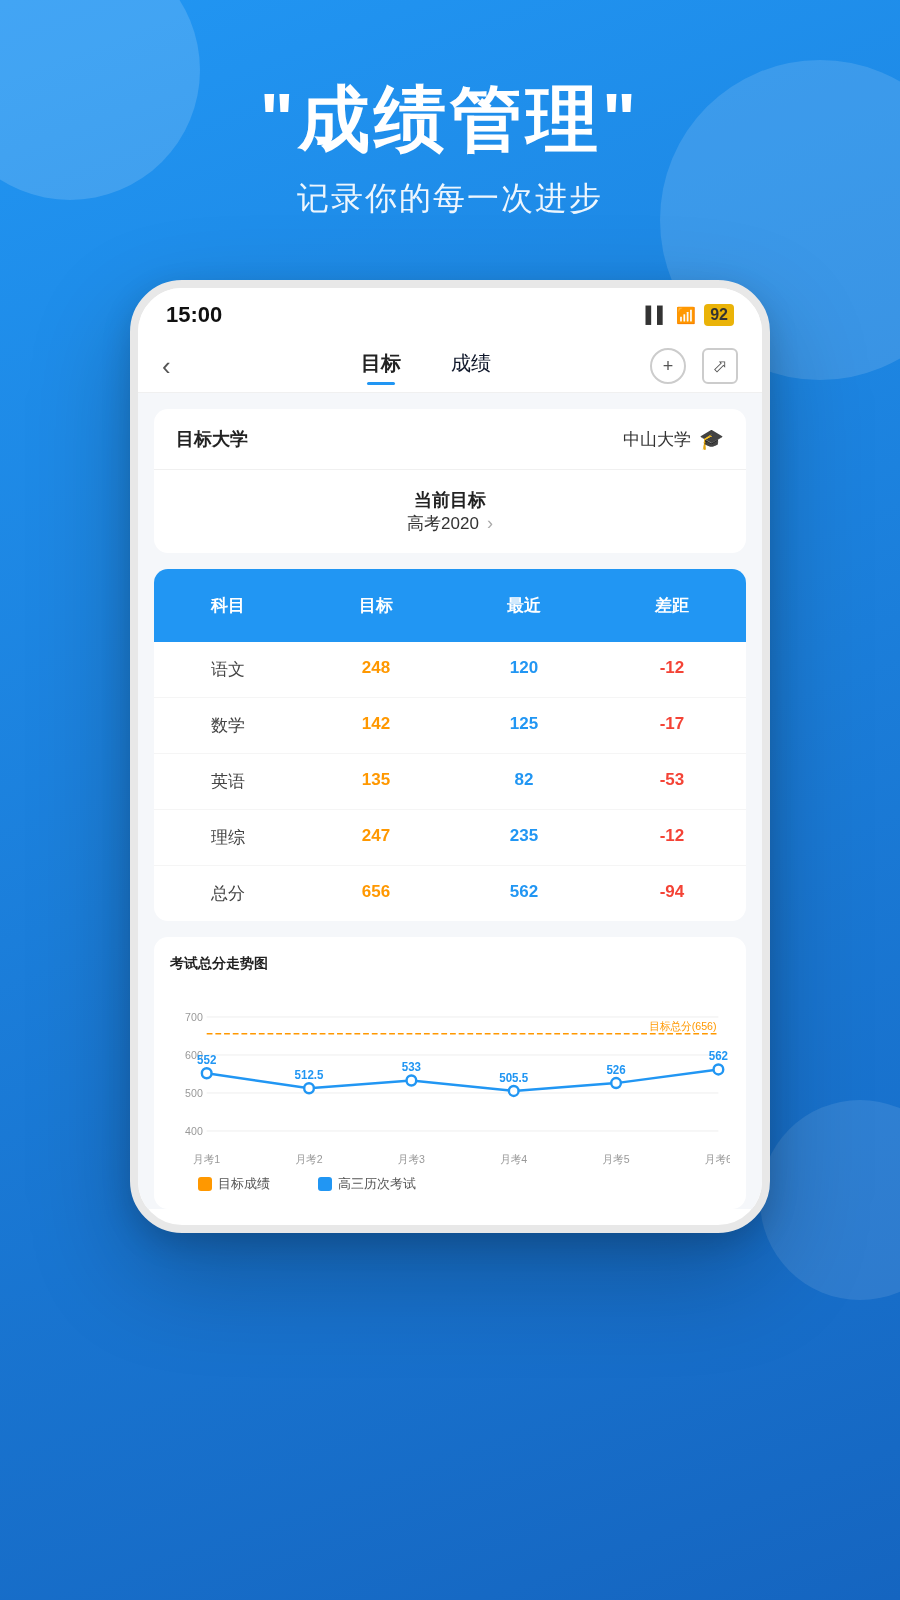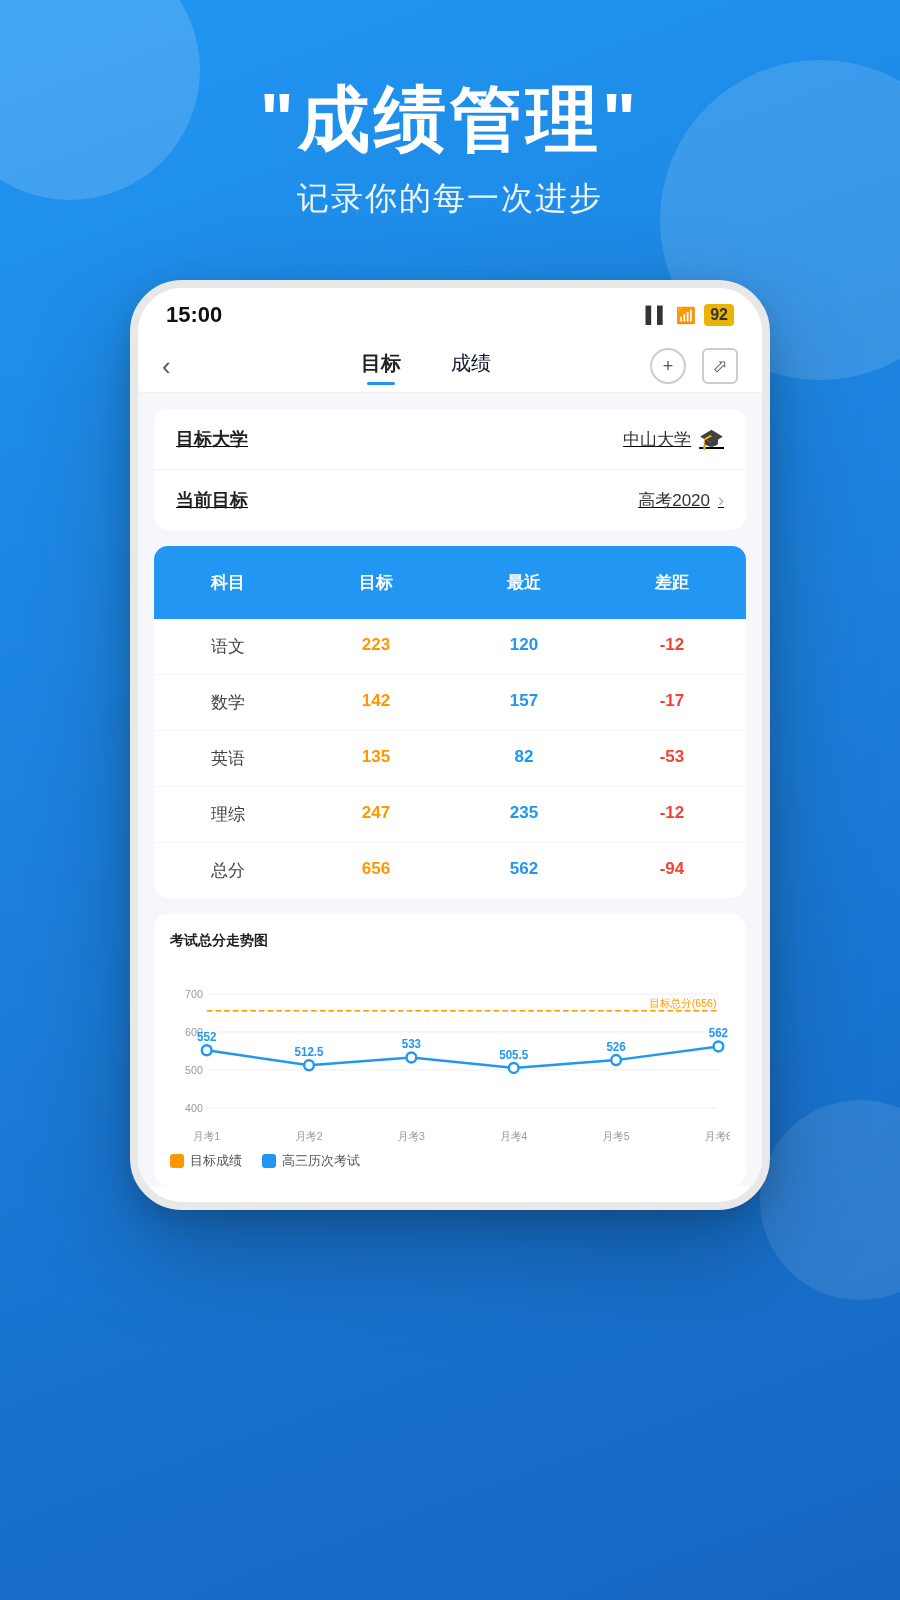--- a/index.html
+++ b/index.html
@@ -183,31 +183,31 @@
       padding: 16px 16px 0;
     }
 
     
     .info-card {
       background: #fff;
       border-radius: 14px;
       padding: 0;
       margin-bottom: 16px;
       overflow: hidden;
-      text-decoration: underline;
     }
     .info-row {
       display: flex;
       align-items: center;
       justify-content: space-between;
       padding: 18px 22px;
       border-bottom: 1px solid #f0f0f0;
     }
     .info-row:last-child {
       border-bottom: none;
+      flex-direction: column;
     }
     .info-label {
       font-size: 18px;
       font-weight: 600;
       color: #222;
     }
     .info-value {
       display: flex;
       align-items: center;
       gap: 8px;
@@ -285,20 +285,21 @@
       gap: 20px;
       margin-top: 8px;
       justify-content: flex-start;
     }
     .legend-item {
       display: flex;
       align-items: center;
       gap: 6px;
       font-size: 13px;
       color: #555;
+      margin-left: 28px;
     }
     .legend-dot {
       width: 14px;
       height: 14px;
       border-radius: 3px;
     }
   </style>
 </head>
 <body>
 
@@ -361,28 +362,28 @@
       <div class="score-table">
         <div class="table-header">
           <div class="table-header-cell">科目</div>
           <div class="table-header-cell">目标</div>
           <div class="table-header-cell">最近</div>
           <div class="table-header-cell">差距</div>
         </div>
         <div id="table-body">
             <div class="table-row">
     <div class="table-cell">语文</div>
-    <div class="table-cell target">223</div>
+    <div class="table-cell target">248</div>
     <div class="table-cell recent">120</div>
     <div class="table-cell diff">-12</div>
   </div>
             <div class="table-row">
     <div class="table-cell">数学</div>
     <div class="table-cell target">142</div>
-    <div class="table-cell recent">157</div>
+    <div class="table-cell recent">125</div>
     <div class="table-cell diff">-17</div>
   </div>
             <div class="table-row">
     <div class="table-cell">英语</div>
     <div class="table-cell target">135</div>
     <div class="table-cell recent">82</div>
     <div class="table-cell diff">-53</div>
   </div>
             <div class="table-row">
     <div class="table-cell">理综</div>

